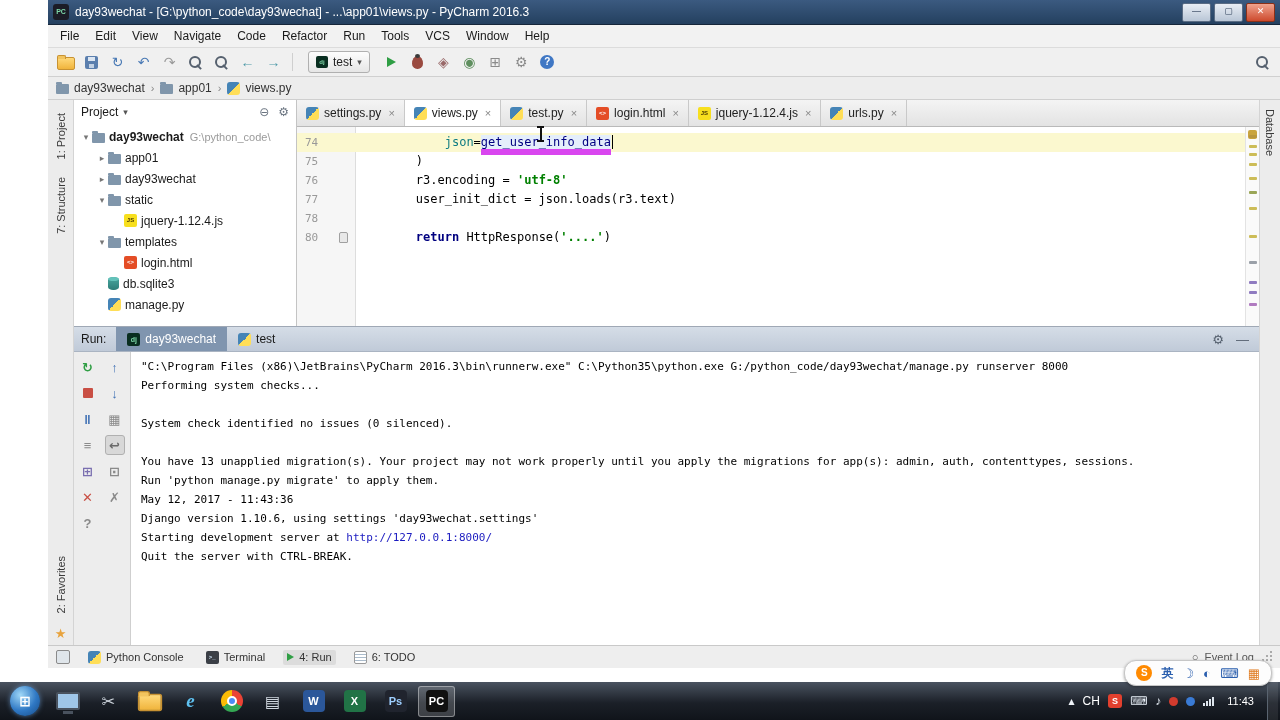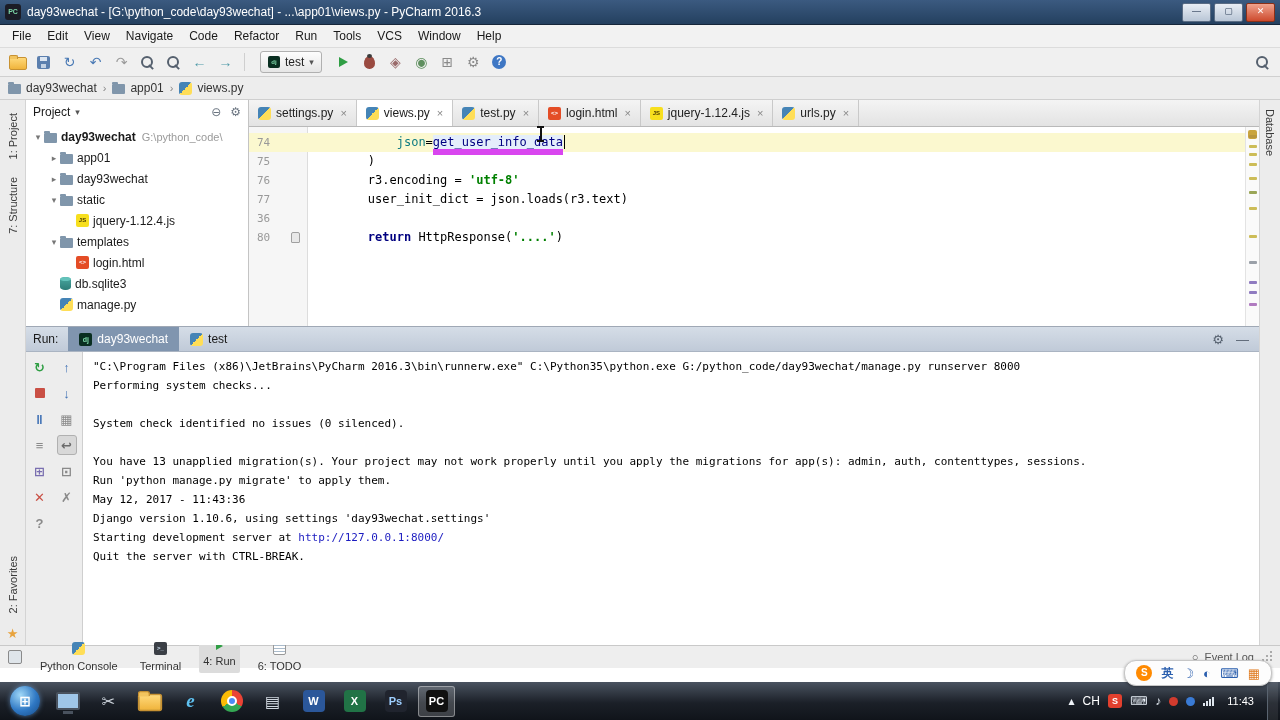--- a/index.html
+++ b/index.html
@@ -1,18 +1,18 @@
 <!DOCTYPE html>
 <html style="--kw: #000080; --str: #008000; --param: #0f7c82; --link: #1b1bc0; --line-hl: #fbf8cf; --usage-bg: #e4eefb; --gutter-num: #999999; --run-tab-active: #8095af;"><head>
 <meta charset="utf-8">
 <style>
   html,body{margin:0;padding:0;width:1280px;height:720px;overflow:hidden;
     font-family:"Liberation Sans","DejaVu Sans",sans-serif;background:#fff;}
   .page{width:1280px;height:720px;display:flex;flex-direction:column;}
-  .app{flex:1;display:flex;flex-direction:column;position:relative;background:#fff;min-height:0;}
+  .app{flex:1;display:flex;flex-direction:column;position:relative;background:#fff;min-height:0;padding-left:48px;}
 
   
   .titlebar{height:24px;flex:0 0 24px;background:linear-gradient(#3b5a80,#24405f);
     display:flex;align-items:center;padding:0 5px;color:#fff;border-bottom:1px solid #16263a;}
   .appicon{width:16px;height:16px;background:#1b1c26;border-radius:3px;color:#7ed9a9;
     font:bold 7px/16px "Liberation Sans",sans-serif;text-align:center;margin-right:6px;flex:0 0 auto;}
   .title-text{font-size:12px;white-space:nowrap;overflow:hidden;text-overflow:ellipsis;flex:1;}
   .winbtns{display:flex;align-items:center;margin-left:8px;}
   .wbtn{width:27px;height:17px;background:linear-gradient(#e9eef5,#b9c6d6);border:1px solid #5a6c84;
     border-radius:2px;color:#2c3e57;font-size:9px;line-height:15px;text-align:center;margin-left:3px;}
@@ -141,21 +141,21 @@
   .rpi.pressed{background:#d8d8d8;border:1px solid #b0b0b0;border-radius:3px;box-sizing:border-box;}
   .stop-sq{width:10px;height:10px;background:#c94f44;border-radius:1px;display:inline-block;}
   .console{flex:1;background:#fff;font-family:"DejaVu Sans Mono","Liberation Mono",monospace;font-size:11px;
     line-height:19px;padding:5px 0 0 10px;overflow:hidden;}
   .conline{height:19px;white-space:pre;color:#000;}
   .console .link{color:var(--link);margin-top:13px;}
 
   
   .statusbar{height:22px;flex:0 0 22px;background:#eee;border-top:1px solid #c9c9c9;display:flex;
     align-items:center;font-size:11px;color:#333;padding:0 8px;gap:14px;}
-  .sb-item{display:inline-flex;align-items:center;gap:5px;padding:1px 4px;border-radius:2px;flex-direction:column;}
+  .sb-item{display:inline-flex;align-items:center;gap:5px;padding:1px 4px;border-radius:2px;}
   .sb-item.active{background:#dcdcdc;}
   .sb-right{margin-left:auto;display:flex;align-items:center;gap:6px;color:#555;}
   .grip{width:12px;height:12px;background:
     radial-gradient(circle at 3px 9px,#aaa 1px,transparent 1.5px),
     radial-gradient(circle at 7px 9px,#aaa 1px,transparent 1.5px),
     radial-gradient(circle at 11px 9px,#aaa 1px,transparent 1.5px),
     radial-gradient(circle at 7px 5px,#aaa 1px,transparent 1.5px),
     radial-gradient(circle at 11px 5px,#aaa 1px,transparent 1.5px),
     radial-gradient(circle at 11px 1px,#aaa 1px,transparent 1.5px);}
 
@@ -416,21 +416,21 @@
                 </div>
                 <div class="cline">
                   <span class="lnum">76</span>
                   <span class="lcode"><span class="tok-pl">        r3.encoding = </span><span class="tok-str">'utf-8'</span></span>
                 </div>
                 <div class="cline">
                   <span class="lnum">77</span>
                   <span class="lcode"><span class="tok-pl">        user_init_dict = json.loads(r3.text)</span></span>
                 </div>
                 <div class="cline">
-                  <span class="lnum">36</span>
+                  <span class="lnum">78</span>
                 </div>
                 <div class="cline">
                   <span class="lnum">80<span class="gmark"></span></span>
                   <span class="lcode"><span class="tok-pl">        </span><span class="tok-kw">return</span><span class="tok-pl"> HttpResponse(</span><span class="tok-str">'....'</span><span class="tok-pl">)</span></span>
                 </div>
                 <div class="stripe">
                   <span class="stripe-top"></span>
                   <span class="smark" style="top: 8px; background: rgb(184, 150, 63);"></span>
                   <span class="smark" style="top: 18px; background: rgb(205, 189, 88);"></span>
                   <span class="smark" style="top: 26px; background: rgb(205, 189, 88);"></span>

